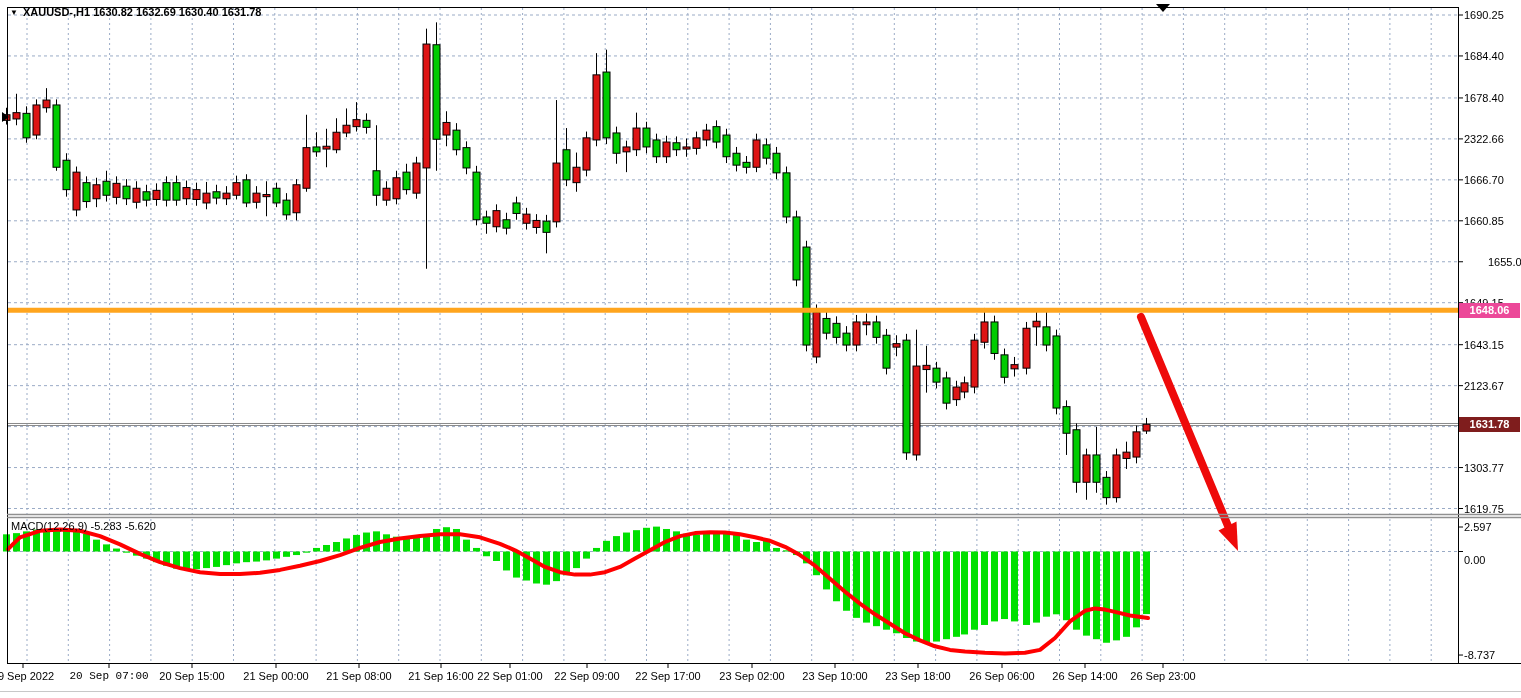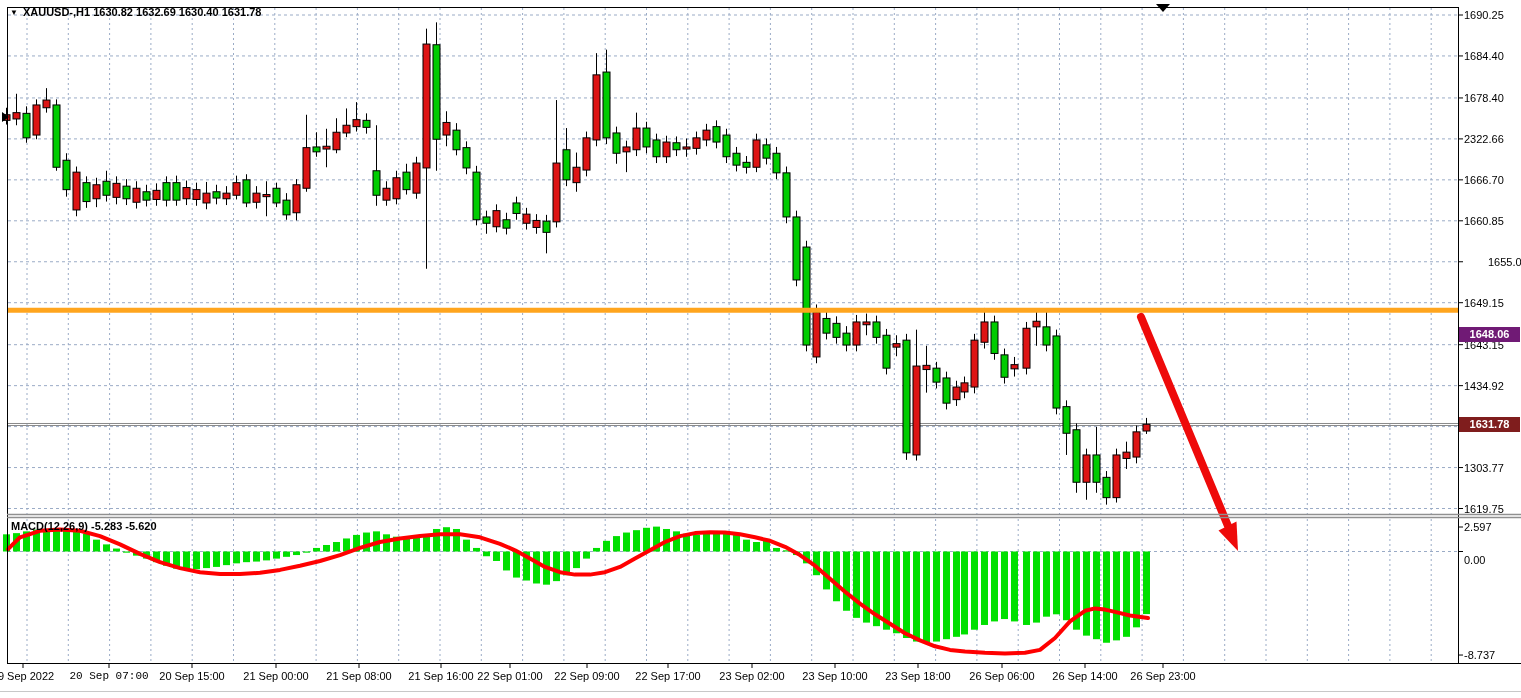--- a/index.html
+++ b/index.html
@@ -2,21 +2,21 @@
 <html><head>
 <meta charset="utf-8">
 <style>
   html,body{margin:0;padding:0;background:#fff;}
   #app{position:relative;width:1521px;height:698px;background:#fff;overflow:hidden;
        font-family:"Liberation Sans",sans-serif;-webkit-font-smoothing:none;}
   #chart-svg{position:absolute;left:0;top:0;z-index:1;}
   .overlay{position:absolute;z-index:2;color:#000;font-size:11px;white-space:nowrap;}
   #chart-title{left:10px;top:6px;font-weight:bold;display:flex;align-items:center;gap:5px;}
   #chart-title .tri{font-size:8px;line-height:11px;}
-  #macd-label{left:11px;top:520px;font-weight:bold;}
+  #macd-label{left:11px;top:520px;font-weight:normal;}
   .axis-label{position:absolute;left:1464px;font-size:11px;color:#000;height:14px;line-height:14px;}
   .time-label{position:absolute;top:670px;transform:translateX(-50%);font-size:11px;color:#000;}
   .tag{position:absolute;left:1459px;width:61px;height:15px;line-height:15px;text-align:center;
        font-size:11px;font-weight:bold;color:#fff;z-index:3;}
   #orange-tag{top:303px;}
   #price-tag{top:417px;}
 </style>
 </head>
 <body>
 
@@ -525,21 +525,21 @@
   <div id="price-labels">
       <span class="axis-label" style="top: 8px;">1690.25</span>
       <span class="axis-label" style="top: 48.95px;">1684.40</span>
       <span class="axis-label" style="top: 90.95px;">1678.40</span>
       <span class="axis-label" style="top: 131.9px;">2322.66</span>
       <span class="axis-label" style="top: 172.85px;">1666.70</span>
       <span class="axis-label" style="top: 213.8px;">1660.85</span>
       <span class="axis-label" style="top: 254.75px; margin-left: 24px;">1655.00</span>
       <span class="axis-label" style="top: 295.7px;">1649.15</span>
       <span class="axis-label" style="top: 337.7px;">1643.15</span>
-      <span class="axis-label" style="top: 378.65px;">1434.92</span>
+      <span class="axis-label" style="top: 378.65px;">2123.67</span>
       <span class="axis-label" style="top: 460.55px;">1303.77</span>
       <span class="axis-label" style="top: 501.5px;">1619.75</span>
     </div>
   <div id="macd-labels">
       <span class="axis-label" style="top: 520px;">2.597</span>
       <span class="axis-label" style="top: 544.5px; margin-top: 8px;">0.00</span>
       <span class="axis-label" style="top: 648.033px;">-8.737</span>
     </div>
   <div id="time-labels">
       <span class="time-label" style="left: 23px;">19 Sep 2022</span>
@@ -552,15 +552,15 @@
       <span class="time-label" style="left: 587px;">22 Sep 09:00</span>
       <span class="time-label" style="left: 668px;">22 Sep 17:00</span>
       <span class="time-label" style="left: 752px;">23 Sep 02:00</span>
       <span class="time-label" style="left: 835px;">23 Sep 10:00</span>
       <span class="time-label" style="left: 918px;">23 Sep 18:00</span>
       <span class="time-label" style="left: 1002px;">26 Sep 06:00</span>
       <span class="time-label" style="left: 1085px;">26 Sep 14:00</span>
       <span class="time-label" style="left: 1163px;">26 Sep 23:00</span>
     </div>
 
-  <div id="orange-tag" class="tag" style="top: 302.83px; background: #701a75; margin-top: 24px;">1648.06</div>
+  <div id="orange-tag" class="tag" style="top: 302.83px; background: #ec4899;">1648.06</div>
   <div id="price-tag" class="tag" style="top: 416.79px; background: #7f1d1d;">1631.78</div>
 </div>
 
 </body></html>

